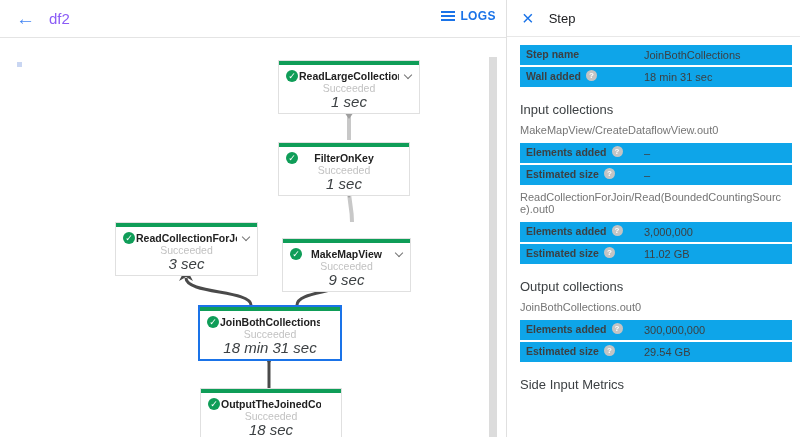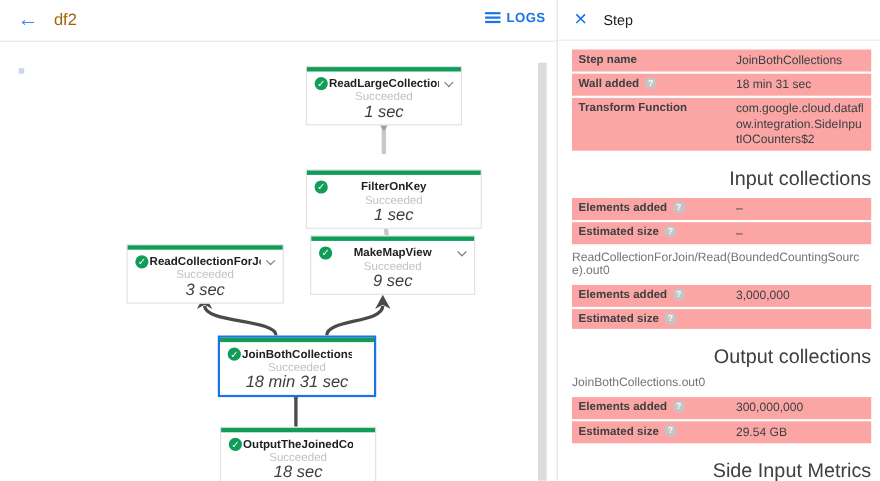--- a/index.html
+++ b/index.html
@@ -4,21 +4,21 @@
 <style>
   * { margin:0; padding:0; box-sizing:border-box; }
   html,body { width:800px; height:437px; overflow:hidden; background:#fff;
     font-family:"Liberation Sans", sans-serif; }
 
   
   .topbar { position:absolute; left:0; top:0; width:506px; height:38px;
     background:#fff; border-bottom:1px solid #e4e4e4; display:flex; align-items:center; }
   .back-btn { margin-left:16px; color:#4285f4; font-size:19px; line-height:19px;
     cursor:pointer; background:none; border:none; font-family:inherit; }
-  .job-title { margin-left:14px; font-size:15px; color:#a16207; }
+  .job-title { margin-left:14px; font-size:15px; color:#8b5cf6; }
   .logs-btn { position:absolute; right:10px; top:9px; display:flex; align-items:center;
     gap:5px; color:#1a73e8; font-size:12px; font-weight:bold; letter-spacing:.4px;
     background:none; border:none; cursor:pointer; font-family:inherit; }
   .logs-icon { display:inline-block; width:14px; }
   .logs-icon i { display:block; height:2px; background:#1a73e8; margin:2px 0; }
 
   
   .graph { position:absolute; left:0; top:38px; width:506px; height:399px; background:#fff; }
   .edges { position:absolute; left:0; top:0; }
   .mini-dot { position:absolute; left:17px; top:24px; width:5px; height:5px; background:#c9d6f2; }
@@ -43,30 +43,30 @@
 
   
   .panel { position:absolute; left:506px; top:0; width:294px; height:437px; background:#fff;
     border-left:1px solid #e0e0e0; }
   .panel-header { height:37px; border-bottom:1px solid #e8e8e8; display:flex; align-items:center; }
   .close-btn { margin-left:15px; color:#1a73e8; font-size:20px; line-height:20px;
     background:none; border:none; cursor:pointer; font-family:inherit; }
   .panel-title { margin-left:15px; font-size:13px; color:#202124; }
   .panel-body { padding:8px 8px 0 13px; }
 
-  .kv-row { display:flex; background:#fca5a5; padding:3px 6px; margin-bottom:2px;gap:25px; }
+  .kv-row { display:flex; background:#0ea5e9; padding:3px 6px; margin-bottom:2px; }
   .kv-label { flex:0 0 118px; font-size:10.5px; font-weight:bold; color:#3c4043;
     display:flex; align-items:flex-start; gap:5px; }
   .kv-value { flex:1; font-size:11px; color:#3c4043; word-break:break-all; line-height:14px; }
   .help { display:inline-block; width:11px; height:11px; border-radius:50%; background:#c4c4c4;
     color:#fff; font-size:8px; line-height:11px; text-align:center; font-weight:bold;
     flex:0 0 11px; cursor:pointer; }
   .help::after { content:"?"; }
 
-  .section-title { font-size:18px; font-weight:400; color:#3c4043; margin:15px 0 7px;text-align:right; }
+  .section-title { font-size:13px; font-weight:400; color:#3c4043; margin:15px 0 7px; }
   .coll-name { font-size:11px; color:#757575; margin:6px 0 7px; word-break:break-all; }
   .group { margin-bottom:4px; }
 </style>
 </head>
 <body>
 
 <div class="topbar">
   <button class="back-btn">←</button>
   <span class="job-title">df2</span>
   <button class="logs-btn">
@@ -104,42 +104,42 @@
     <div class="nbar"></div>
     <div class="nrow">
       <span class="ncheck"></span>
       <span class="ntitle">ReadLargeCollectionFr...</span>
       <span class="nchev"></span>
     </div>
     <div class="nstatus">Succeeded</div>
     <div class="ndur">1 sec</div>
   </div>
 
-  <div class="node" style="left:278px;top:116px;width:160px">
+  <div class="node" style="left:278px;top:104px;width:132px">
     <div class="nbar"></div>
     <div class="nrow">
       <span class="ncheck"></span>
       <span class="ntitle">FilterOnKey</span>
     </div>
     <div class="nstatus">Succeeded</div>
     <div class="ndur">1 sec</div>
   </div>
 
   <div class="node" style="left:115px;top:184px;width:143px">
     <div class="nbar"></div>
     <div class="nrow">
       <span class="ncheck"></span>
       <span class="ntitle">ReadCollectionForJoin</span>
       <span class="nchev"></span>
     </div>
     <div class="nstatus">Succeeded</div>
     <div class="ndur">3 sec</div>
   </div>
 
-  <div class="node" style="left:282px;top:176px;width:150px">
+  <div class="node" style="left:282px;top:200px;width:129px">
     <div class="nbar"></div>
     <div class="nrow">
       <span class="ncheck"></span>
       <span class="ntitle">MakeMapView</span>
       <span class="nchev"></span>
     </div>
     <div class="nstatus">Succeeded</div>
     <div class="ndur">9 sec</div>
   </div>
 
@@ -180,30 +180,25 @@
         </span>
       <span class="kv-value">JoinBothCollections</span>
     </div>
     <div class="kv-row">
       <span class="kv-label">
           <span>Wall added</span>
           <span class="help"></span>
         </span>
       <span class="kv-value">18 min 31 sec</span>
     </div>
-    <div class="kv-row">
-      <span class="kv-label">
-          <span>Transform Function</span>
-        </span>
-      <span class="kv-value">com.google.cloud.dataflow.integration.SideInputIOCounters$2</span>
-    </div>
 
     <div class="section-title">Input collections</div>
 
     <div class="group">
+      <div class="coll-name">MakeMapView/CreateDataflowView.out0</div>
       <div class="kv-row">
         <span class="kv-label">
             <span>Elements added</span>
             <span class="help"></span>
           </span>
         <span class="kv-value">–</span>
       </div>
       <div class="kv-row">
         <span class="kv-label">
             <span>Estimated size</span>
@@ -220,20 +215,21 @@
             <span>Elements added</span>
             <span class="help"></span>
           </span>
         <span class="kv-value">3,000,000</span>
       </div>
       <div class="kv-row">
         <span class="kv-label">
             <span>Estimated size</span>
             <span class="help"></span>
           </span>
+        <span class="kv-value">11.02 GB</span>
       </div>
     </div>
 
     <div class="section-title">Output collections</div>
 
     <div class="group">
       <div class="coll-name">JoinBothCollections.out0</div>
       <div class="kv-row">
         <span class="kv-label">
             <span>Elements added</span>

